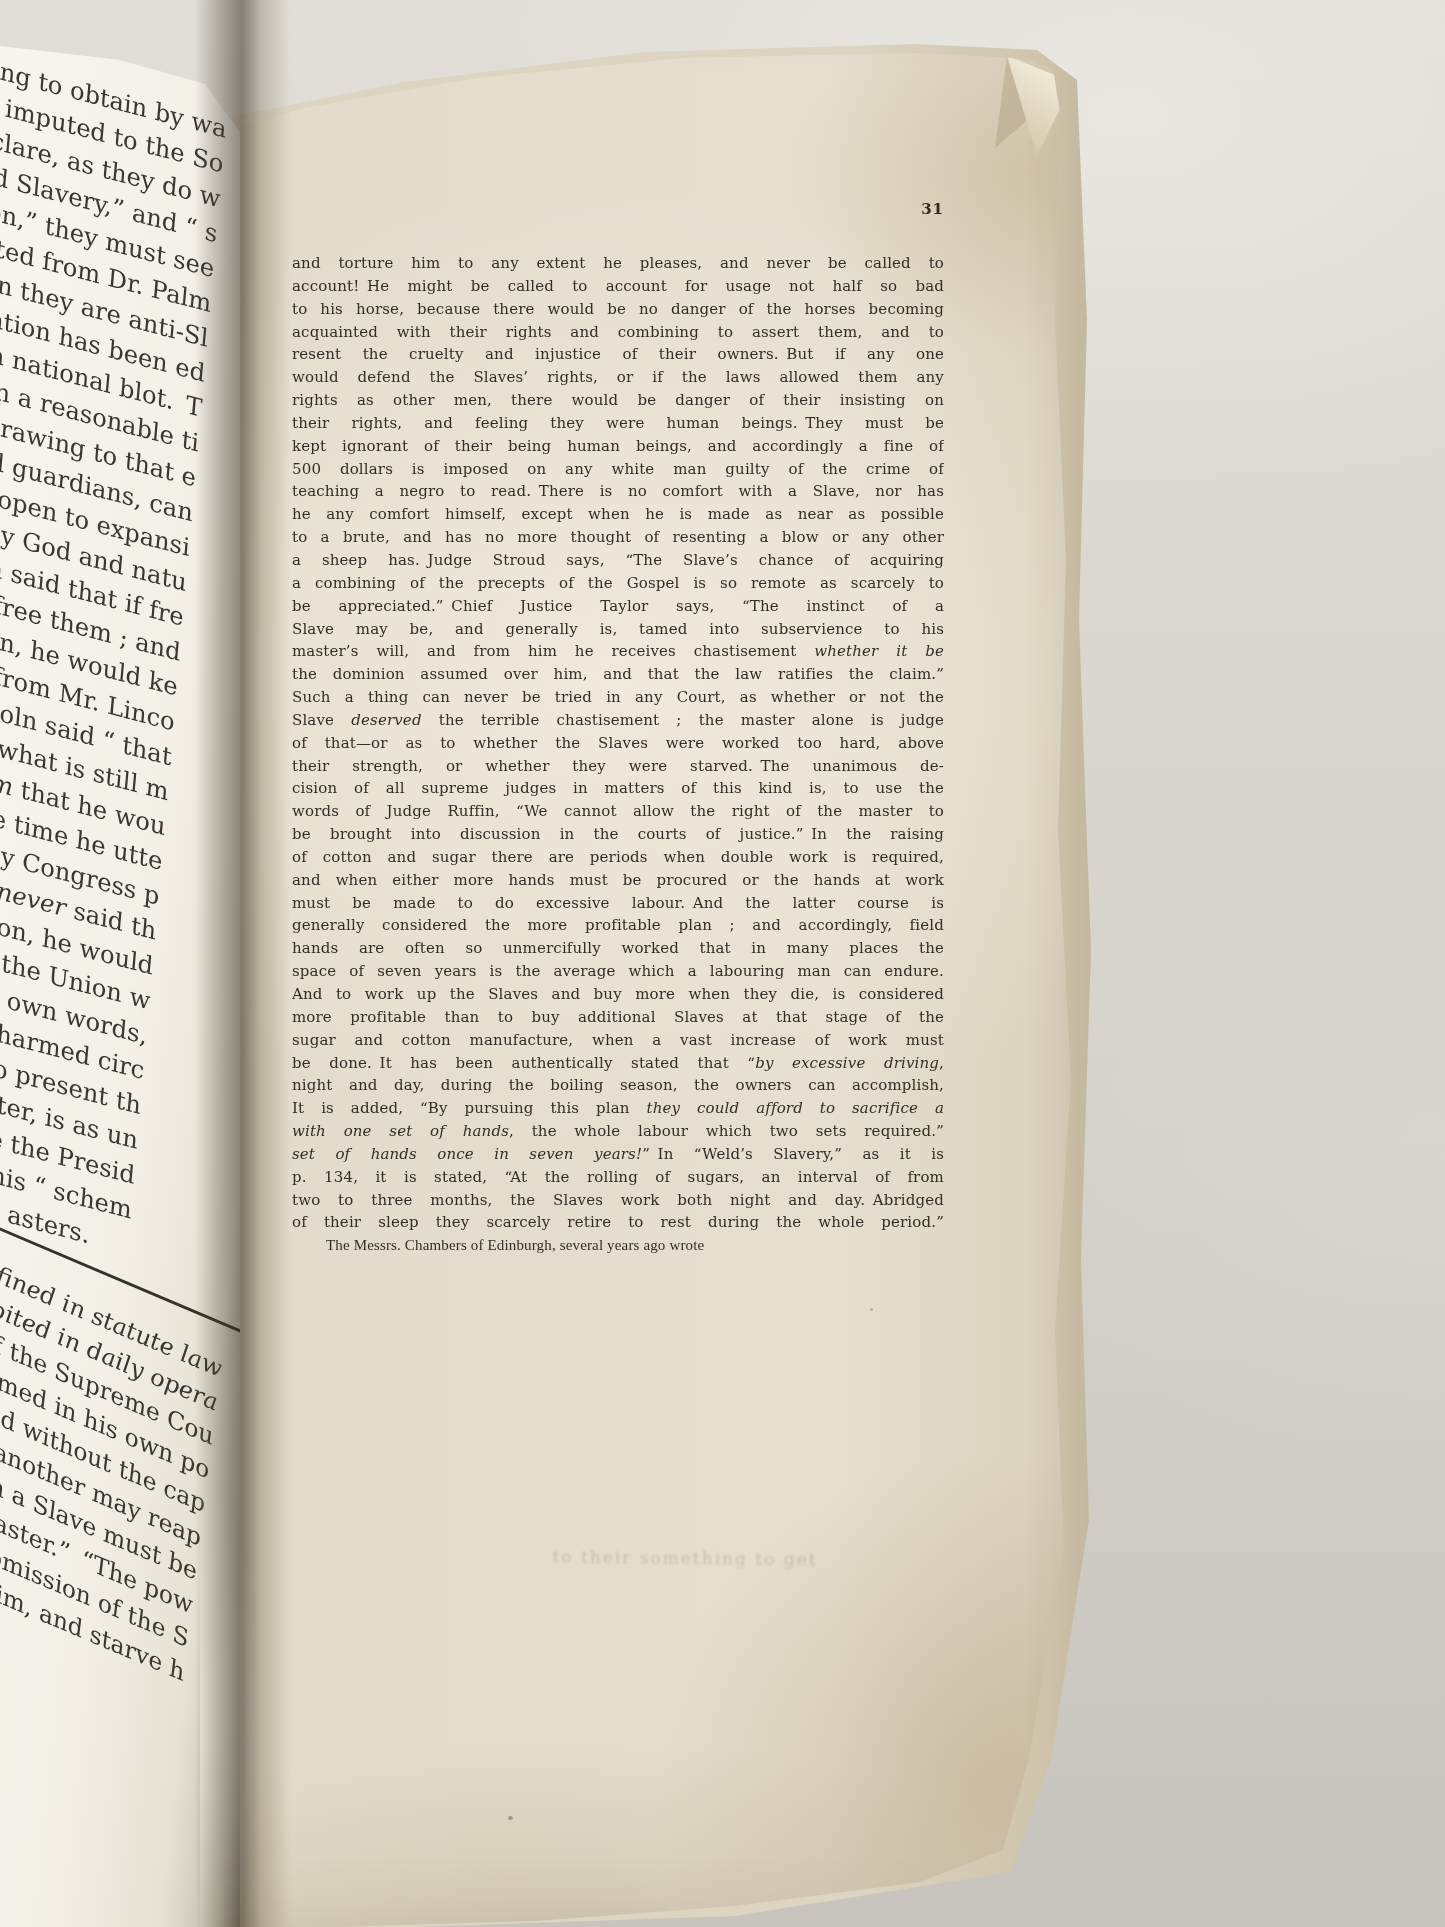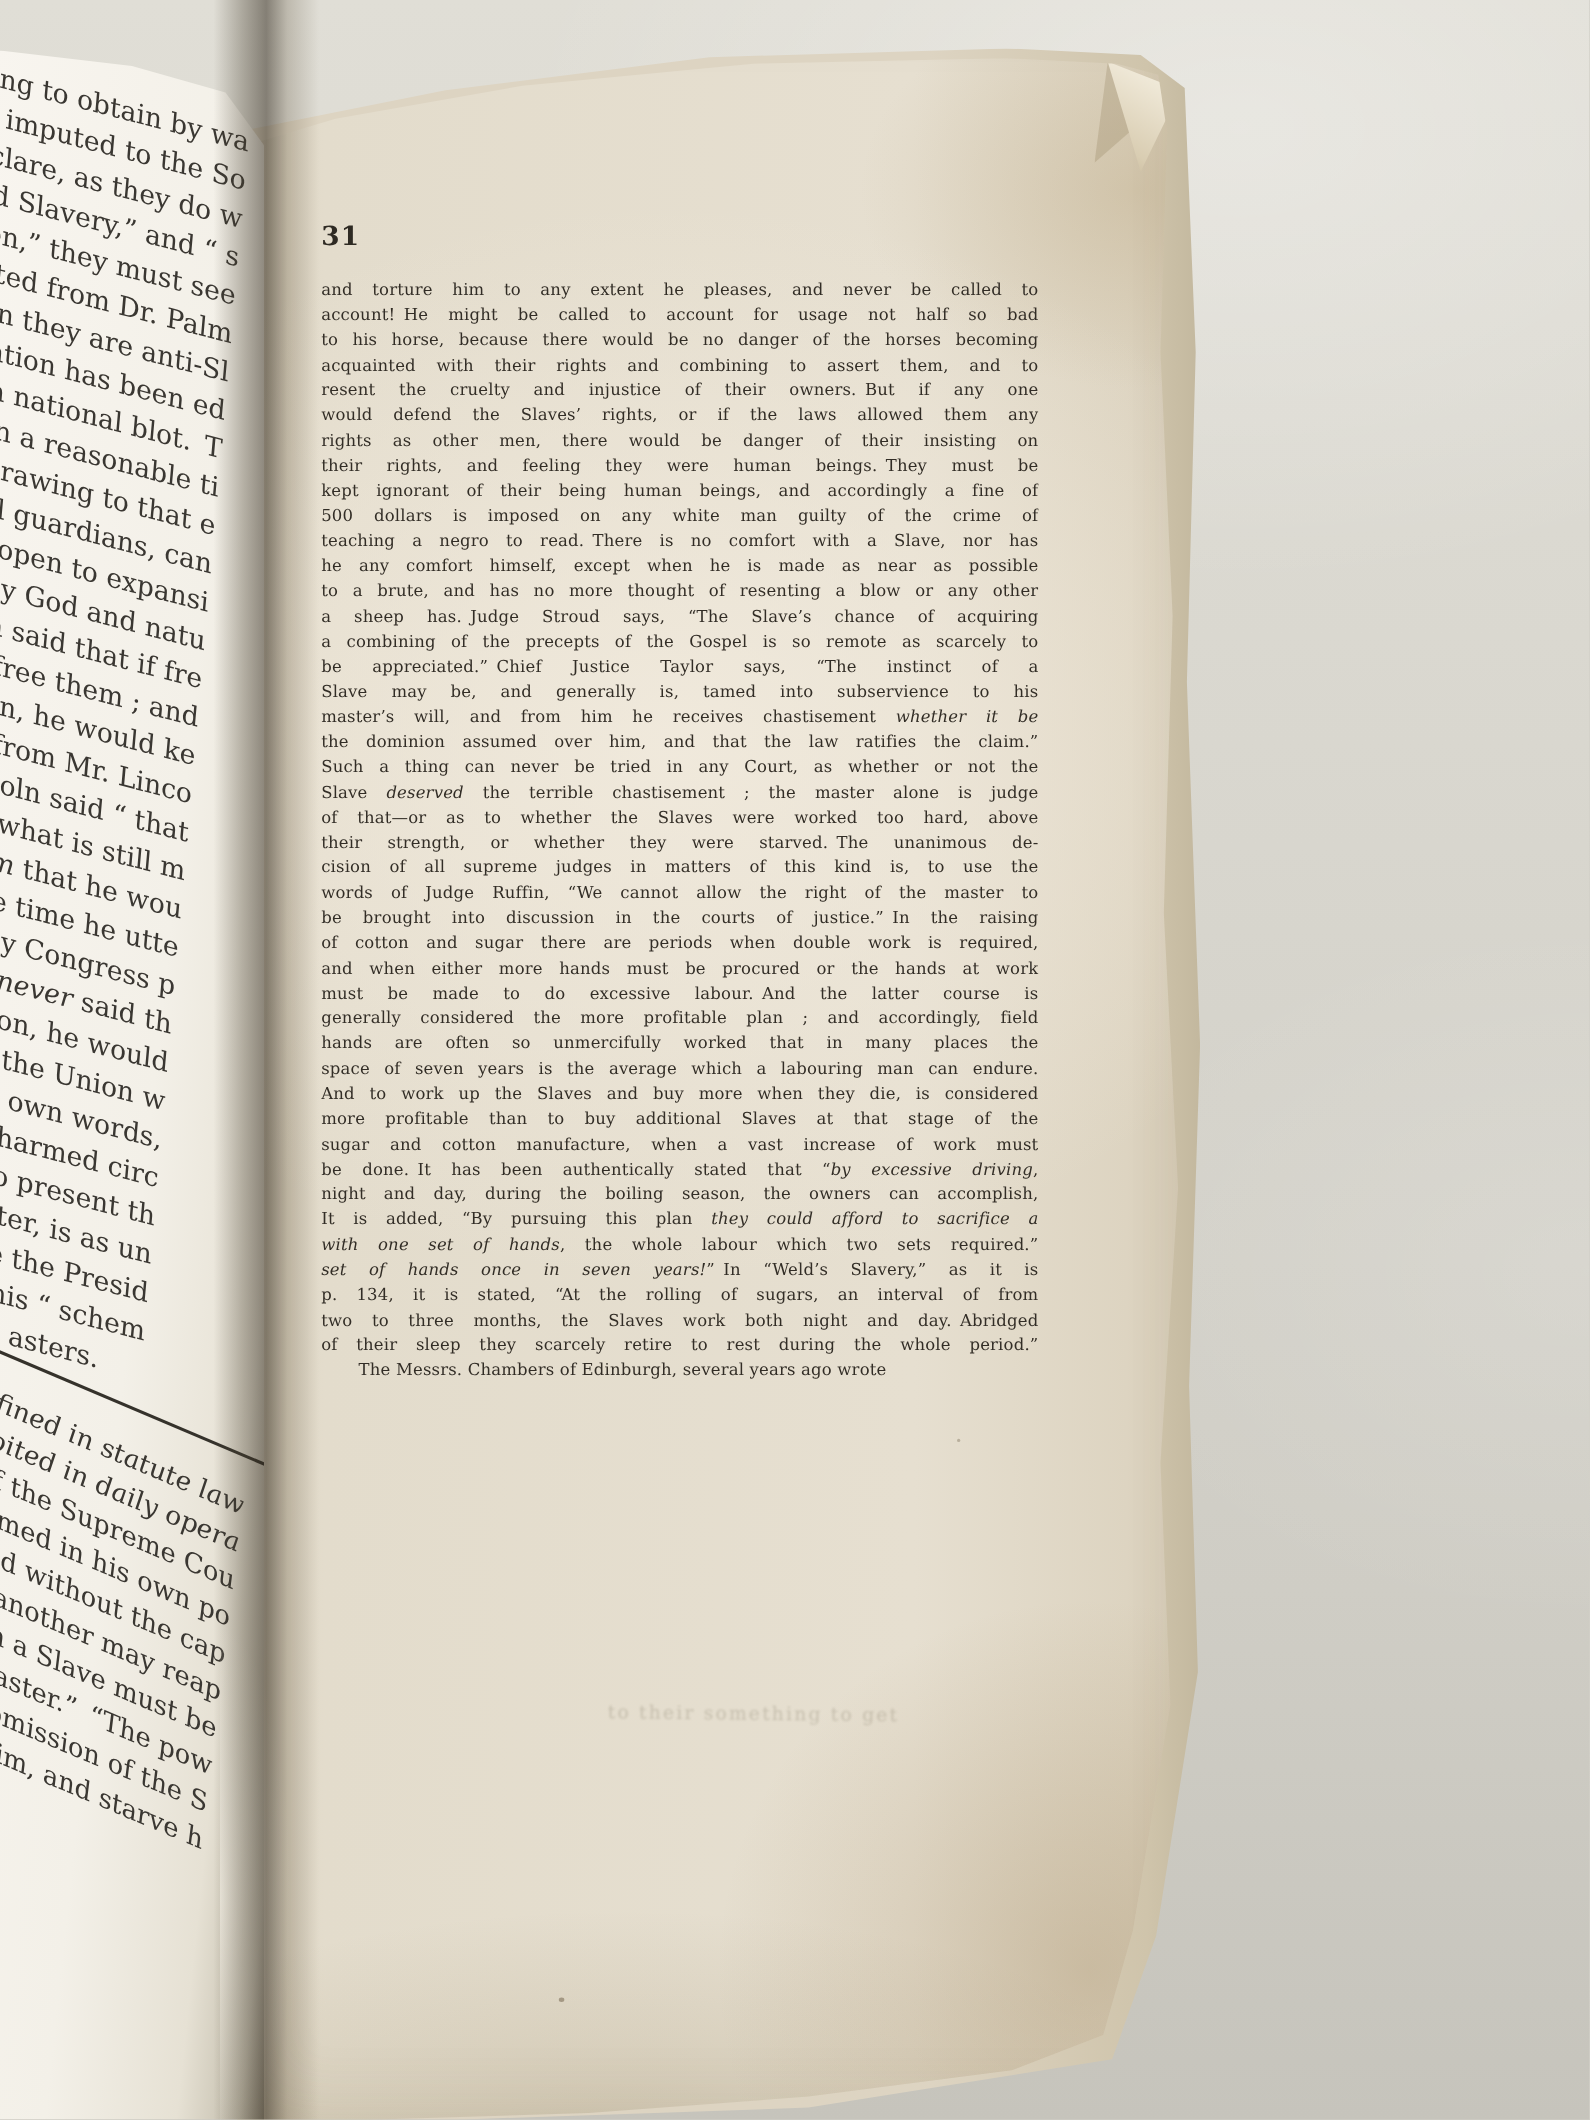--- a/index.html
+++ b/index.html
@@ -28,26 +28,26 @@
       radial-gradient(420px 300px at 93% 9%, rgba(176,152,108,.28), rgba(176,152,108,0) 60%),
       radial-gradient(760px 300px at 40% 101%, rgba(128,108,66,.20), rgba(128,108,66,0) 70%),
       linear-gradient(90deg,#d8cfbc 0%,#e3dccc 9%,#e6dfd0 70%,#ddd4c1 92%,#d1c6b0 100%);
     box-shadow:inset 0 0 70px rgba(115,95,55,.16);}
   .fold{position:absolute;left:788px;top:46px;width:76px;height:118px;
     clip-path:polygon(4px 10px,70px 36px,34px 110px);
     background:linear-gradient(210deg,#f3edde 20%,#d9cdb2 75%,#c2b394 100%);}
   .fold-shadow{position:absolute;left:770px;top:52px;width:80px;height:120px;
     clip-path:polygon(22px 4px,74px 40px,10px 96px);
     background:rgba(120,98,60,.20);filter:blur(4px);}
-  .pagenum{position:absolute;left:77px;top:200px;width:652px;text-align:left;
-    font-size:24px;font-weight:bold;letter-spacing:1px;color:#2e2a23;}
+  .pagenum{position:absolute;left:77px;top:200px;width:652px;text-align:right;
+    font-size:15px;font-weight:bold;letter-spacing:1px;color:#2e2a23;}
   .body-text{position:absolute;left:77px;top:252px;width:652px;color:#322d26;
     font-size:15px;line-height:22.85px;letter-spacing:.15px;}
   .tline{text-align:justify;text-align-last:justify;height:22.85px;overflow:hidden;}
-  .tline.nojust{text-align-last:auto;}
+  .tline.nojust{text-align-last:auto;font-family:Liberation Serif, serif;}
   .tline.indent{text-indent:34px;}
   .it{font-style:italic;}
   .ghost{position:absolute;left:190px;top:1548px;width:560px;text-align:center;
     font-size:17px;letter-spacing:2px;color:#7d7560;opacity:.30;filter:blur(1.1px);
     transform:rotate(.6deg);}
   .speck1,.speck2{position:absolute;border-radius:50%;background:#6b5c44;opacity:.5;}
   .speck1{left:293px;top:1816px;width:5px;height:4px;}
   .speck2{left:655px;top:1308px;width:3px;height:3px;opacity:.35;}
   
   .left-page{position:absolute;left:0;top:0;width:240px;height:1927px;

